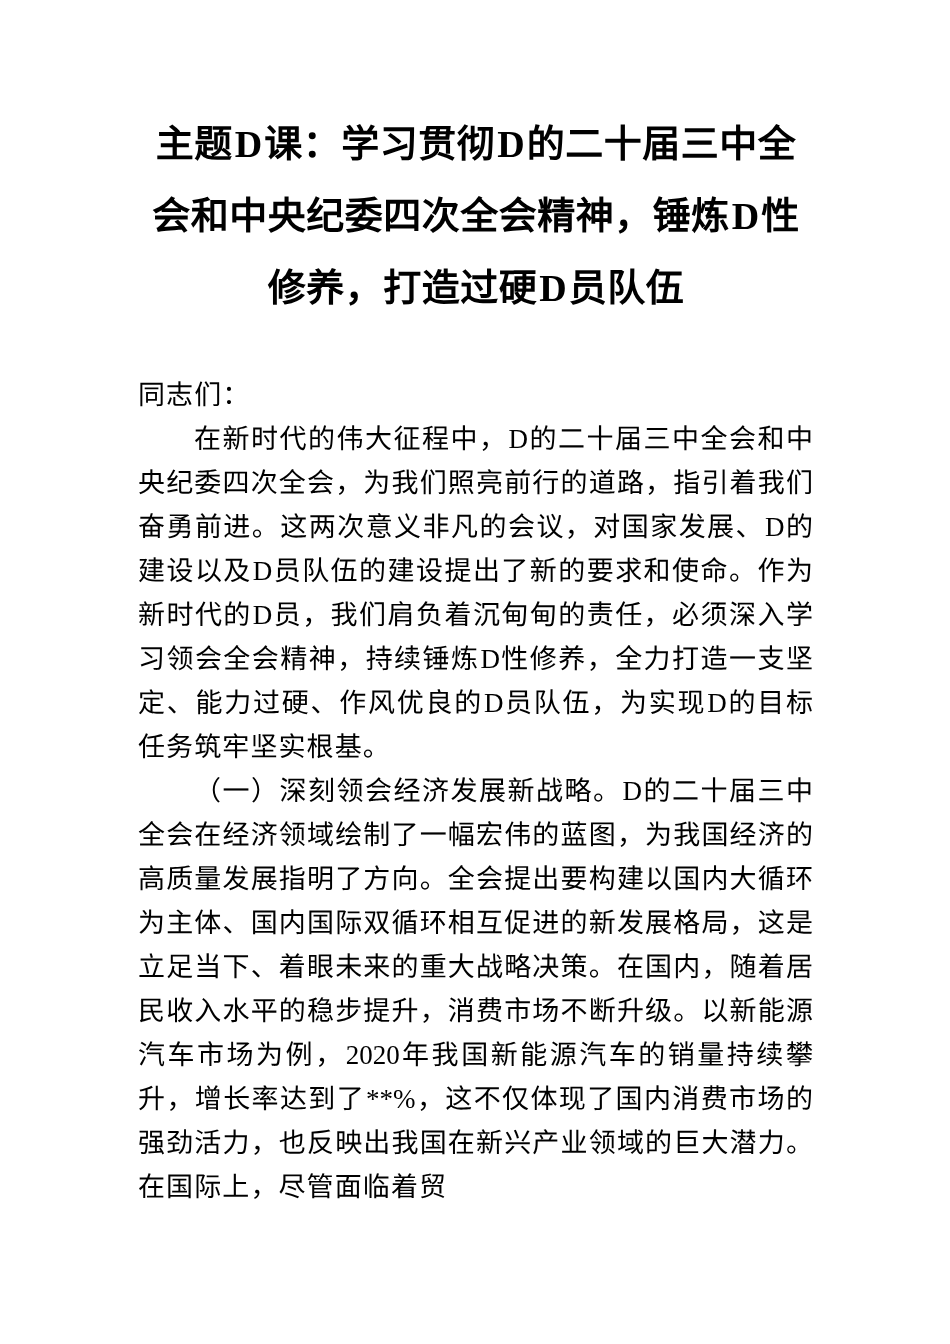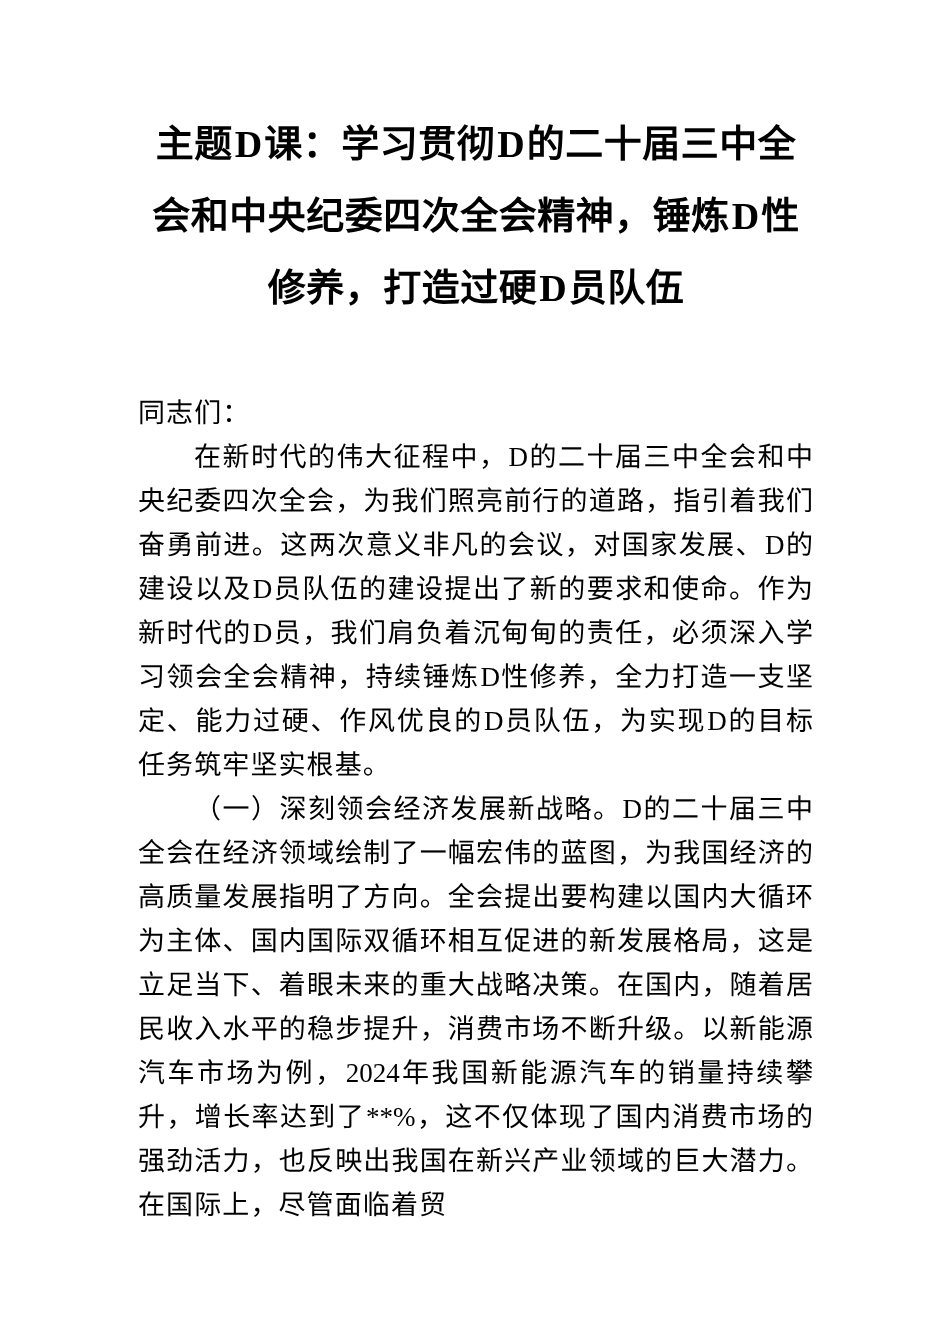--- a/index.html
+++ b/index.html
@@ -54,21 +54,21 @@
     font-size: 27px;
     line-height: 44px;
     text-align: justify;
     text-justify: inter-ideograph;
     letter-spacing: 1.1px;
     word-break: break-all;
     font-weight: 350;
   }
 
   .para-salutation {
-    margin-top: 67px;
+    margin-top: 49px;
   }
 
   .indent2 {
     text-indent: 56px;
   }
 
   
   .section-heading {
     margin: 0;
     padding: 0;
@@ -105,16 +105,16 @@
 <div class="page">
   <div class="content">
 
     <h1 class="doc-title">主题<span class="lat">D</span>课：学习贯彻<span class="lat">D</span>的二十届三中全会和中央纪委四次全会精神，锤炼<span class="lat">D</span>性修养，打造过硬<span class="lat">D</span>员队伍</h1>
 
     <p class="para para-salutation">同志们：</p>
 
     <p class="para indent2">在新时代的伟大征程中，<span class="lat">D</span>的二十届三中全会和中央纪委四次全会，为我们照亮前行的道路，指引着我们奋勇前进。这两次意义非凡的会议，对国家发展、<span class="lat">D</span>的建设以及<span class="lat">D</span>员队伍的建设提出了新的要求和使命。作为新时代的<span class="lat">D</span>员，我们肩负着沉甸甸的责任，必须深入学习领会全会精神，持续锤炼<span class="lat">D</span>性修养，全力打造一支坚定、能力过硬、作风优良的<span class="lat">D</span>员队伍，为实现<span class="lat">D</span>的目标任务筑牢坚实根基。</p>
 
 
-    <p class="para indent2">（一）深刻领会经济发展新战略。<span class="lat">D</span>的二十届三中全会在经济领域绘制了一幅宏伟的蓝图，为我国经济的高质量发展指明了方向。全会提出要构建以国内大循环为主体、国内国际双循环相互促进的新发展格局，这是立足当下、着眼未来的重大战略决策。在国内，随着居民收入水平的稳步提升，消费市场不断升级。以新能源汽车市场为例，<span class="lat">2024</span>年我国新能源汽车的销量持续攀升，增长率达到了<span class="lat">**%</span>，这不仅体现了国内消费市场的强劲活力，也反映出我国在新兴产业领域的巨大潜力。在国际上，尽管面临着贸</p>
+    <p class="para indent2">（一）深刻领会经济发展新战略。<span class="lat">D</span>的二十届三中全会在经济领域绘制了一幅宏伟的蓝图，为我国经济的高质量发展指明了方向。全会提出要构建以国内大循环为主体、国内国际双循环相互促进的新发展格局，这是立足当下、着眼未来的重大战略决策。在国内，随着居民收入水平的稳步提升，消费市场不断升级。以新能源汽车市场为例，<span class="lat">2020</span>年我国新能源汽车的销量持续攀升，增长率达到了<span class="lat">**%</span>，这不仅体现了国内消费市场的强劲活力，也反映出我国在新兴产业领域的巨大潜力。在国际上，尽管面临着贸</p>
 
   </div>
 </div>
 
 </body></html>

